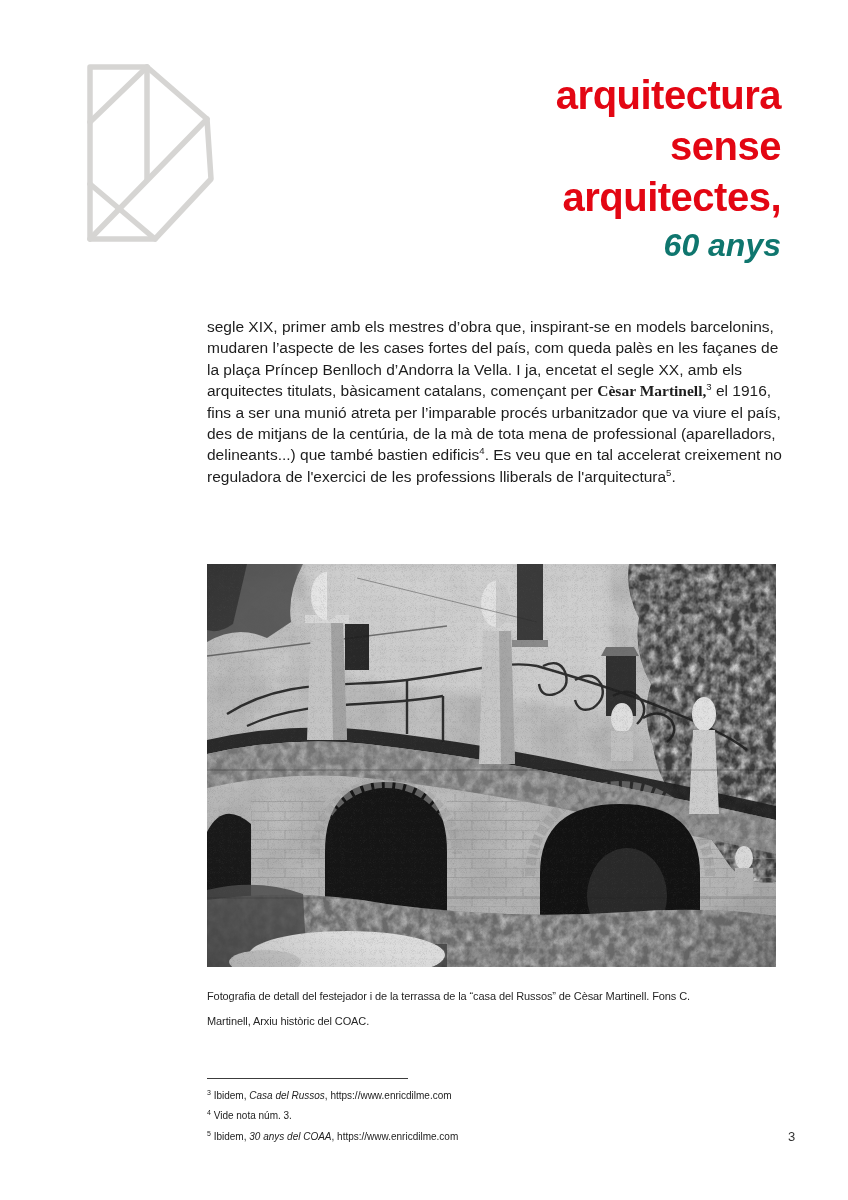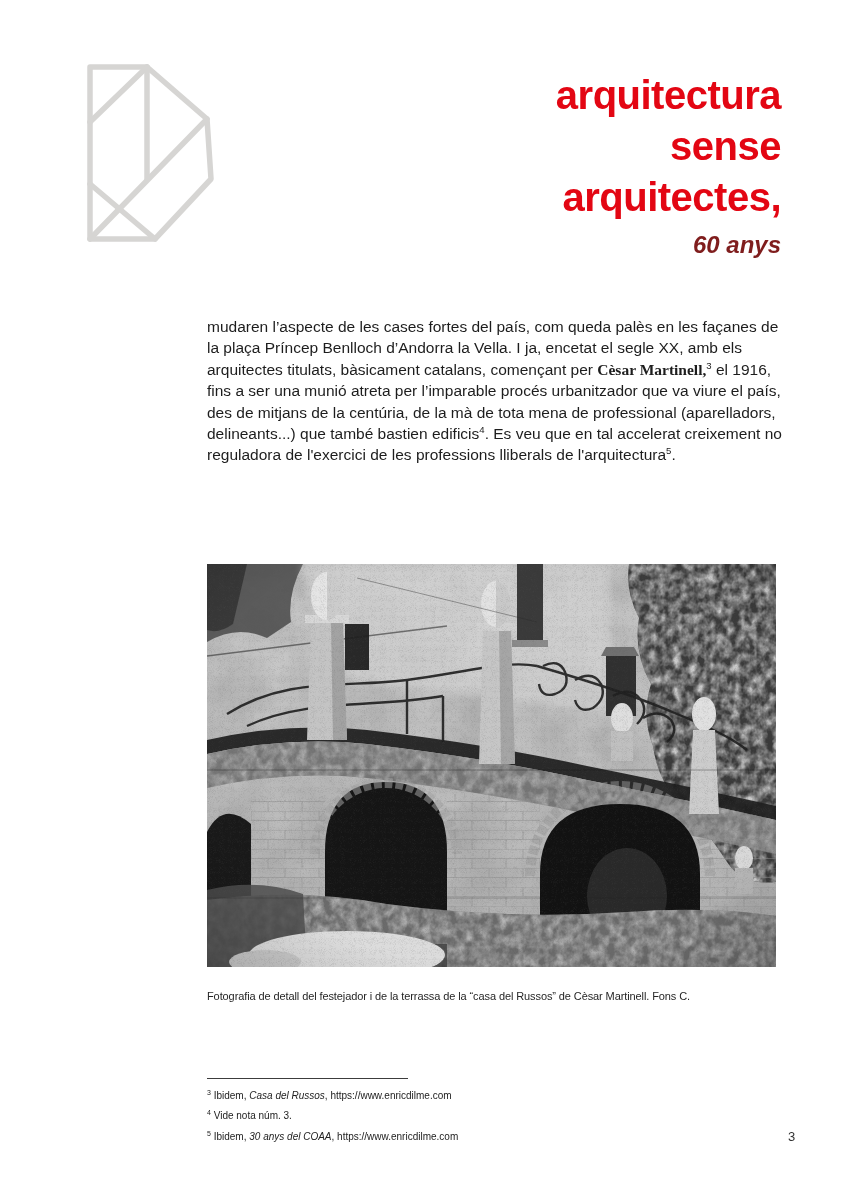--- a/index.html
+++ b/index.html
@@ -8,21 +8,21 @@
     --body-text:#1d1d1d;
   }
   html,body{margin:0;padding:0;background:#888;}
   .page{position:relative;width:848px;height:1200px;background:#ffffff;margin:0 auto;
         font-family:"Liberation Sans",sans-serif;overflow:hidden;}
 
   .logo{position:absolute;left:85px;top:60px;}
 
   .title{position:absolute;right:67px;top:70px;text-align:right;
          color:var(--accent-red);font-weight:bold;font-size:40px;line-height:51px;letter-spacing:-0.5px;}
-  .title .subtitle{color:#7f1d1d;font-style:italic;font-size:24px;line-height:44px;font-weight:bold;letter-spacing:0;}
+  .title .subtitle{color:#0f766e;font-style:italic;font-size:32px;line-height:44px;font-weight:bold;letter-spacing:0;}
 
   .body{position:absolute;left:207px;top:316px;font-size:15.5px;line-height:21.4px;
         color:var(--body-text);}
   .body div{white-space:nowrap;}
   .body sup{font-size:62%;line-height:0;vertical-align:super;}
   .body b{font-weight:bold;font-family:Liberation Serif, serif;}
 
   .photo{position:absolute;left:207px;top:564px;}
 
   .caption{position:absolute;left:207px;top:984px;font-size:11px;line-height:25px;
@@ -54,20 +54,21 @@
   </svg>
 
   <div class="title">
     <div>arquitectura</div>
     <div>sense</div>
     <div>arquitectes,</div>
     <div class="subtitle">60 anys</div>
   </div>
 
   <div class="body">
+    <div>segle XIX, primer amb els mestres d’obra que, inspirant-se en models barcelonins,</div>
     <div>mudaren l’aspecte de les cases fortes del país, com queda palès en les façanes de</div>
     <div>la plaça Príncep Benlloch d’Andorra la Vella. I ja, encetat el segle XX, amb els</div>
     <div><span>arquitectes titulats, bàsicament catalans, començant per </span><b>Cèsar Martinell,</b><sup>3</sup><span> el 1916,</span></div>
     <div>fins a ser una munió atreta per l’imparable procés urbanitzador que va viure el país,</div>
     <div>des de mitjans de la centúria, de la mà de tota mena de professional (aparelladors,</div>
     <div><span>delineants...) que també bastien edificis</span><sup>4</sup><span>. Es veu que en tal accelerat creixement no</span></div>
     <div><span>reguladora de l'exercici de les professions lliberals de l'arquitectura</span><sup>5</sup><span>.</span></div>
   </div>
 
   <svg class="photo" width="569" height="403" viewBox="0 0 569 403">
@@ -198,20 +199,21 @@
       <path d="M0,334 H569" stroke="#202020" stroke-width="0.7" opacity="0.35"></path>
       <path d="M150,14 L330,58" stroke="#2a2a2a" stroke-width="1" opacity="0.4"></path>
 
       <rect width="569" height="403" filter="url(#g1)" opacity="0.28"></rect>
       <rect width="569" height="403" fill="url(#vg)"></rect>
     </g>
   </svg>
 
   <div class="caption">
     <div>Fotografia de detall del festejador i de la terrassa de la “casa del Russos” de Cèsar Martinell. Fons C.</div>
+    <div>Martinell, Arxiu històric del COAC.</div>
   </div>
 
   <div class="fnrule"></div>
 
   <div class="footnotes">
     <div><sup>3</sup><span> Ibidem, </span><i>Casa del Russos</i><span>, https://www.enricdilme.com</span></div>
     <div><sup>4</sup><span> Vide nota núm. 3.</span></div>
     <div><sup>5</sup><span> Ibidem, </span><i>30 anys del COAA</i><span>, https://www.enricdilme.com</span></div>
   </div>
 

